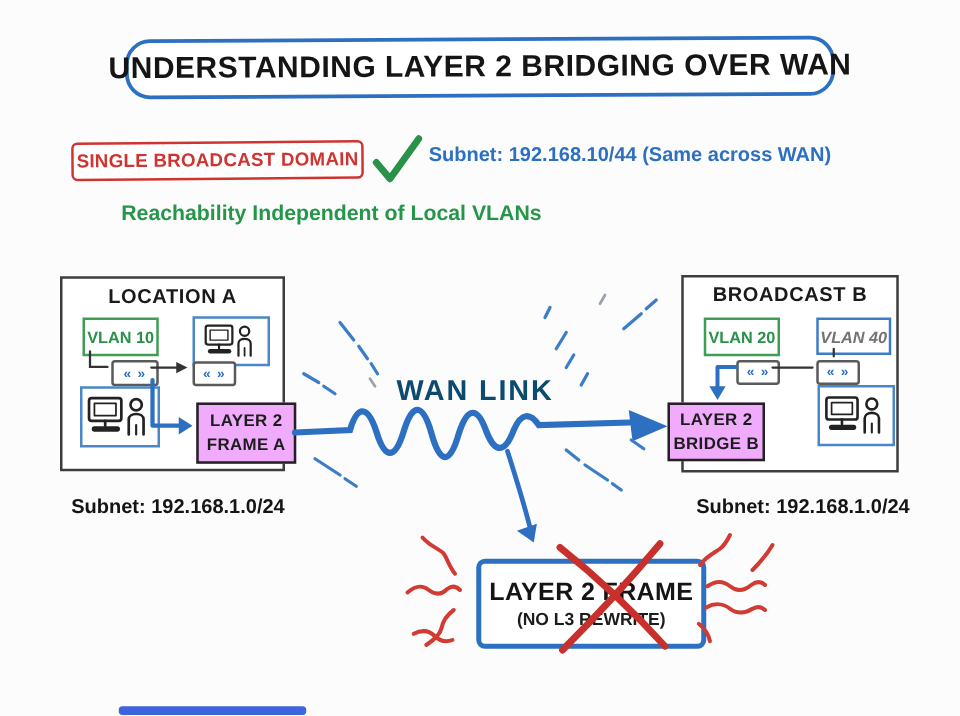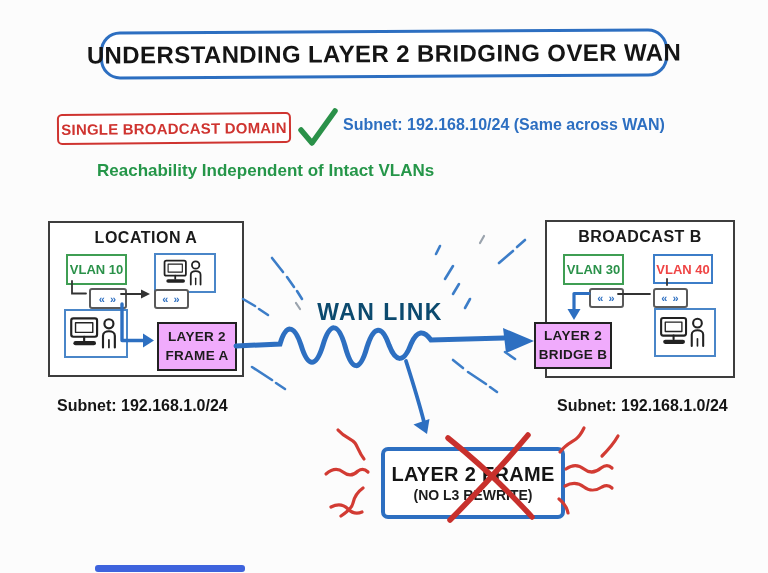--- a/index.html
+++ b/index.html
@@ -17,25 +17,25 @@
   }
   .title-box span{font-size:24px;font-weight:700;letter-spacing:.4px;color:#151515;white-space:nowrap;}
   .badge{
     left:57px;top:113px;width:230px;height:27px;
     border:2.5px solid #cf3430;border-radius:5px;background:#fff;
     color:#cf3430;font-weight:700;font-size:15px;line-height:27px;text-align:center;
     transform:rotate(-0.5deg);letter-spacing:.2px;
   }
   .note-blue{left:343px;top:116px;font-size:16px;font-weight:700;color:#2d6fc1;white-space:nowrap;}
   .note-green{left:97px;top:161px;font-size:17px;font-weight:700;color:#259649;white-space:nowrap;}
-  .loc{border:2px solid #3d3d3d;background:#fff;padding-left:16px;}
+  .loc{border:2px solid #3d3d3d;background:#fff;}
   .loc-title{position:absolute;left:0;top:6px;width:100%;text-align:center;font-size:16px;font-weight:700;color:#1a1a1a;letter-spacing:.5px;}
   .vlan{position:absolute;border:2px solid;background:#fff;font-size:13px;font-weight:700;display:flex;align-items:center;justify-content:center;white-space:nowrap;}
   .vlan.green{border-color:#3f9e53;color:#2a9149;}
-  .vlan.blue{border-color:#3c7dc8;color:#ef4444;}
+  .vlan.blue{border-color:#3c7dc8;color:#737373;font-style:italic;}
   .pcbox{position:absolute;border:2px solid #4a86c8;background:#fff;display:flex;align-items:center;justify-content:center;padding:2px;}
   .pcbox svg{width:100%;height:100%;}
   .sw{position:absolute;border:2px solid #5a5a5a;border-radius:3px;background:#fff;
       color:#2d6fc1;font-weight:700;font-size:11px;display:flex;align-items:center;justify-content:center;letter-spacing:1px;white-space:nowrap;}
   .bridge{
     position:absolute;border:2.5px solid #222;background:#f0abfc;z-index:6;
     display:flex;align-items:center;justify-content:center;text-align:center;
     font-size:13.5px;font-weight:700;line-height:1.35;letter-spacing:.3px;
   }
   .wan-label{left:316px;top:299px;width:128px;text-align:center;font-size:23px;font-weight:700;color:#0c4a6e;letter-spacing:1.5px;white-space:nowrap;}
@@ -53,22 +53,22 @@
 </head>
 <body>
 
 <div class="canvas">
 
   <div class="abs title-box">
     <span>UNDERSTANDING LAYER 2 BRIDGING OVER WAN</span>
   </div>
 
   <div class="abs badge">SINGLE BROADCAST DOMAIN</div>
-  <div class="abs note-blue">Subnet: 192.168.10/24 (Same across WAN)</div>
-  <div class="abs note-green">Reachability Independent of Intact VLANs</div>
+  <div class="abs note-blue">Subnet: 192.168.10/44 (Same across WAN)</div>
+  <div class="abs note-green">Reachability Independent of Local VLANs</div>
 
   <div class="abs loc" style="left:48px;top:221px;width:176px;height:152px;">
     <div class="loc-title">LOCATION A</div>
     <div class="vlan green" style="left:16px;top:31px;width:57px;height:27px;">VLAN 10</div>
     <div class="pcbox" style="left:104px;top:30px;width:54px;height:32px;">
       <svg viewBox="0 0 52 36">
         <g fill="none" stroke="#222" stroke-width="2" stroke-linecap="round" stroke-linejoin="round">
           <rect x="3" y="4" width="24" height="17" rx="2"></rect>
           <rect x="7" y="8" width="16" height="9" stroke-width="1.3"></rect>
           <path d="M15 21 v3.5"></path>
@@ -98,21 +98,21 @@
   <div class="bridge" style="left:157px;top:322px;width:76px;height:45px;">
     <div>
       <div>LAYER 2</div>
       <div>FRAME A</div>
     </div>
   </div>
   <div class="abs subnet" style="left:57px;top:397px;">Subnet: 192.168.1.0/24</div>
 
   <div class="abs loc" style="left:545px;top:220px;width:170px;height:154px;">
     <div class="loc-title">BROADCAST B</div>
-    <div class="vlan green" style="left:16px;top:32px;width:57px;height:27px;">VLAN 30</div>
+    <div class="vlan green" style="left:16px;top:32px;width:57px;height:27px;">VLAN 20</div>
     <div class="vlan blue" style="left:106px;top:32px;width:56px;height:26px;">VLAN 40</div>
     <div class="sw" style="left:42px;top:66px;width:31px;height:16px;">« »</div>
     <div class="sw" style="left:106px;top:66px;width:31px;height:16px;">« »</div>
     <div class="pcbox" style="left:107px;top:86px;width:54px;height:41px;">
       <svg viewBox="0 0 52 36">
         <g fill="none" stroke="#222" stroke-width="2" stroke-linecap="round" stroke-linejoin="round">
           <rect x="3" y="4" width="24" height="17" rx="2"></rect>
           <rect x="7" y="8" width="16" height="9" stroke-width="1.3"></rect>
           <path d="M15 21 v3.5"></path>
           <path d="M7 27 h17" stroke-width="4"></path>

